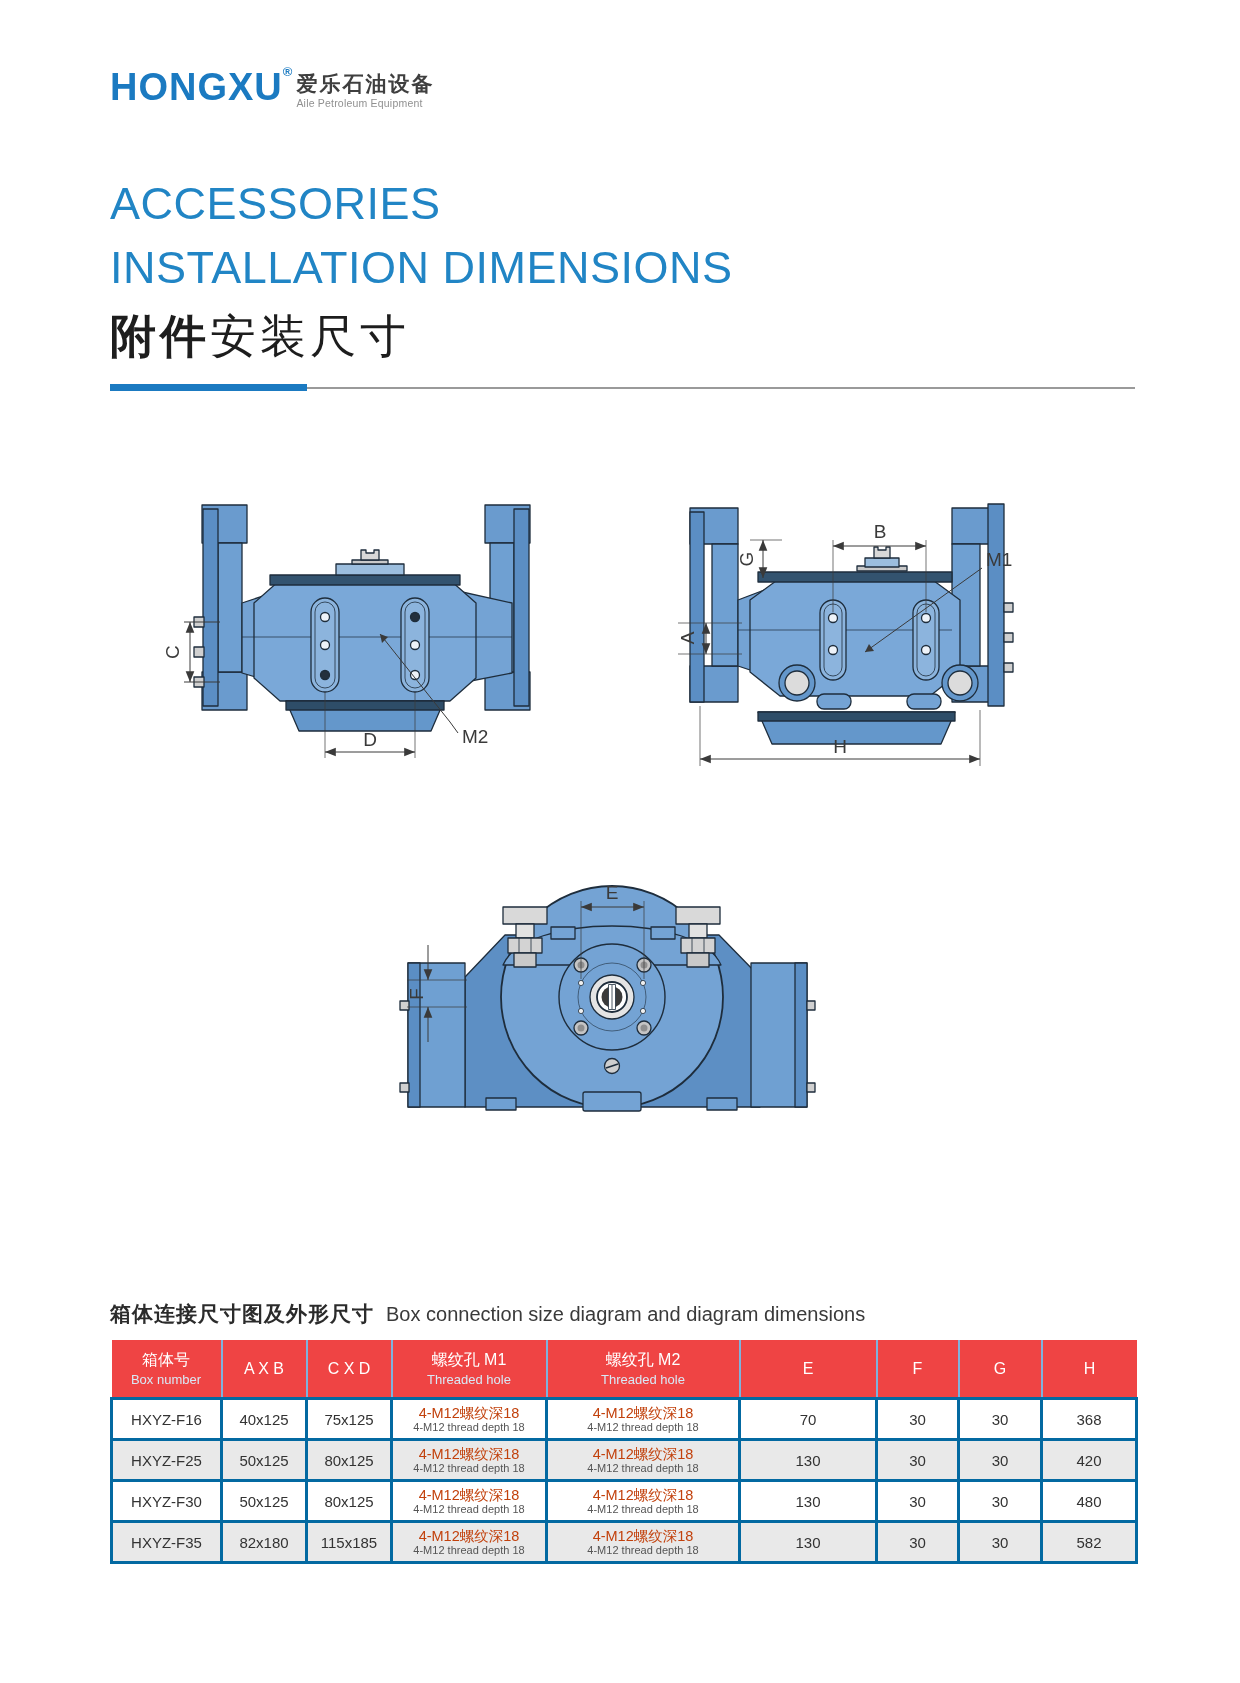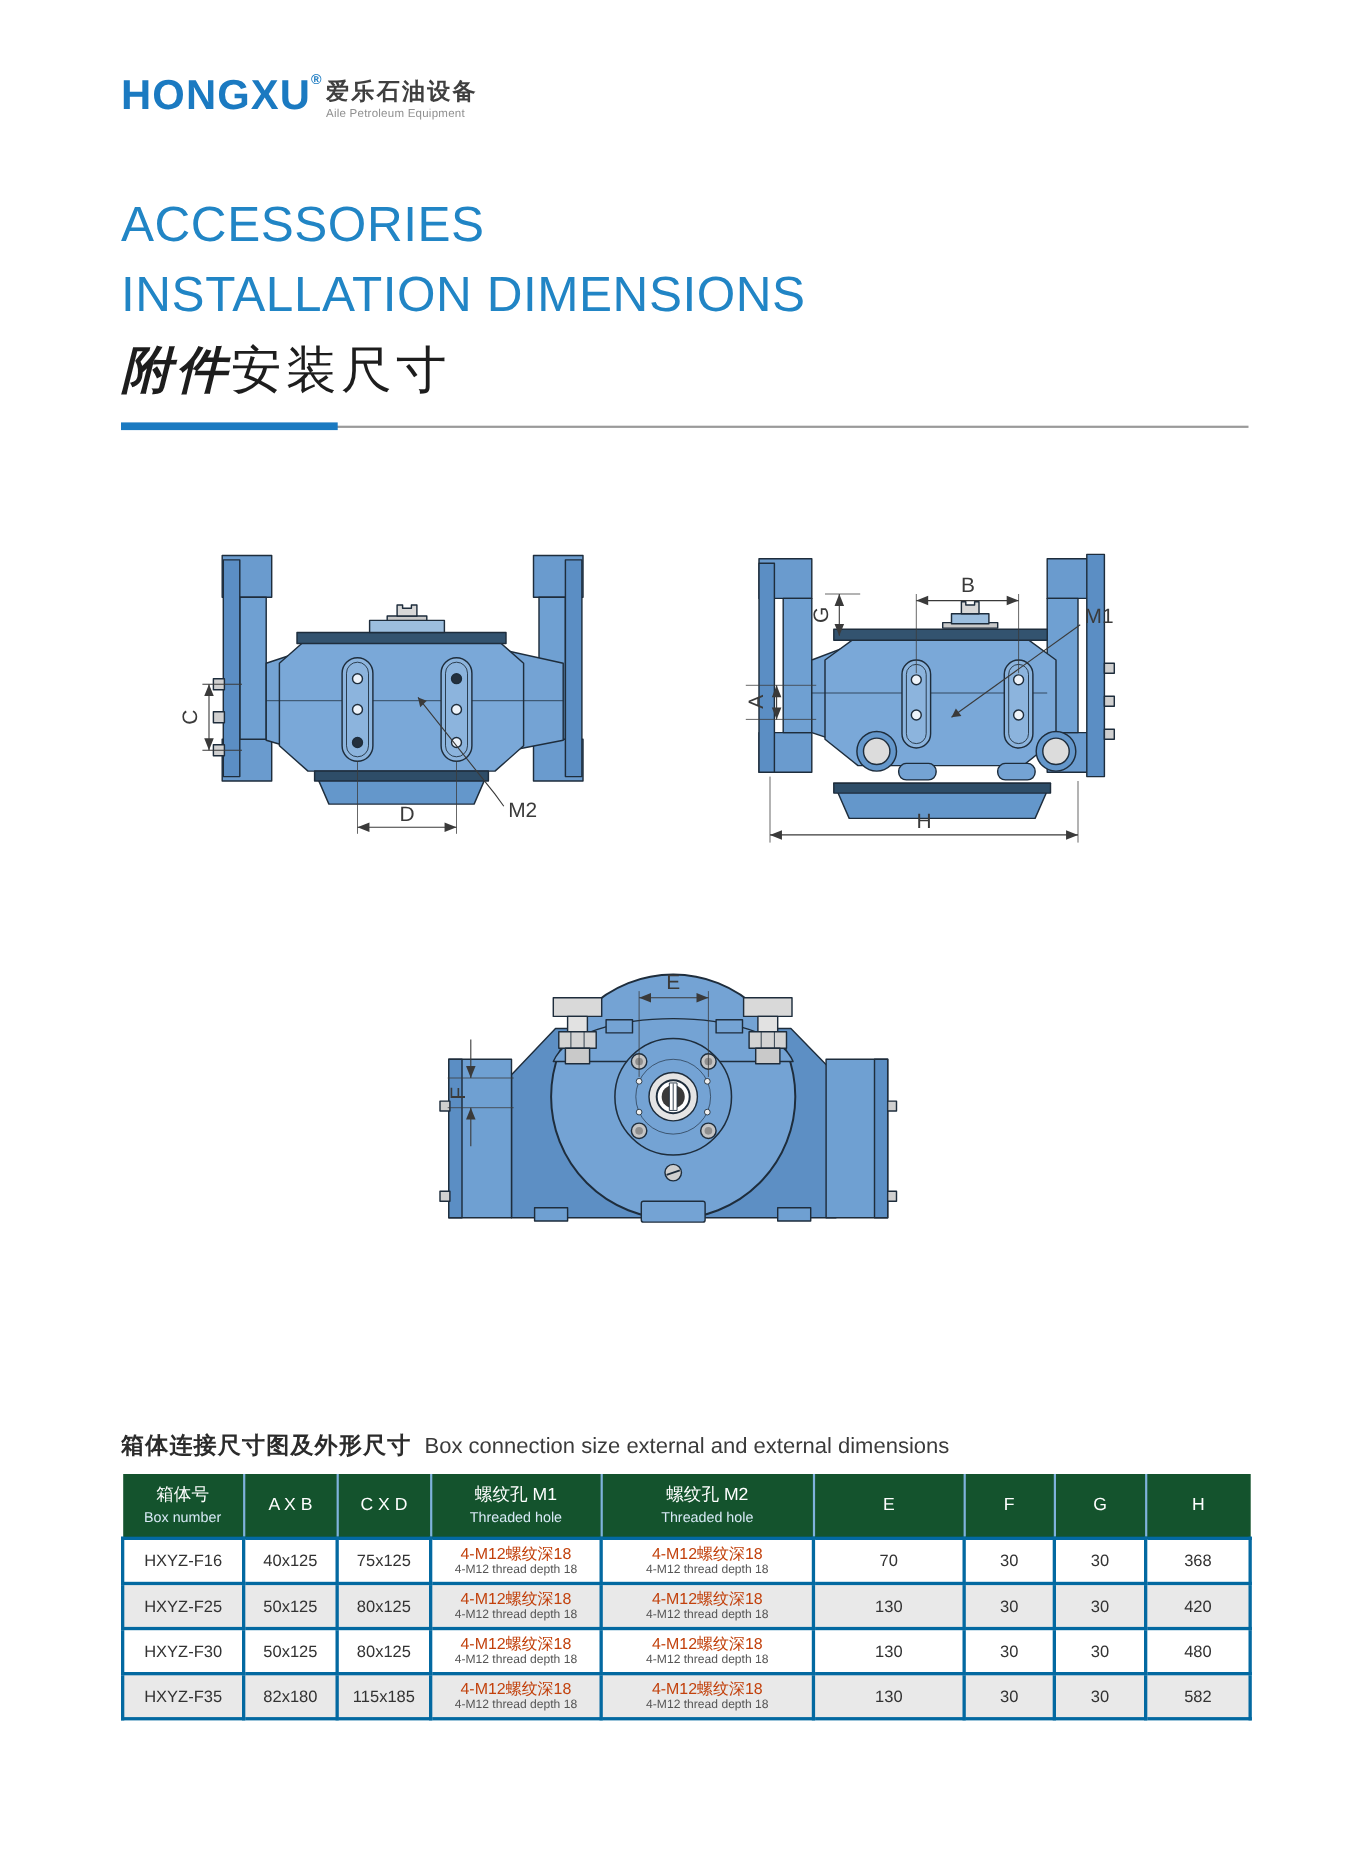--- a/index.html
+++ b/index.html
@@ -15,38 +15,38 @@
   .logo-text{font-size:38px;font-weight:800;color:#1b7ac1;letter-spacing:1px;line-height:1;}
   .logo-reg{font-size:13px;font-weight:700;color:#1b7ac1;vertical-align:top;position:relative;top:-4px;}
   .logo-side{margin-left:4px;padding-top:4px;}
   .logo-cn{font-size:21px;font-weight:700;color:#3f3f3f;letter-spacing:2px;line-height:1.1;}
   .logo-en{font-size:10.5px;color:#909090;letter-spacing:.2px;margin-top:2px;}
 
   
   .title-block{left:110px;top:172px;width:1030px;}
   .title-en{font-size:45px;font-weight:400;color:#2185c5;line-height:1.43;margin:0;letter-spacing:.5px;}
   .title-cn{font-size:46px;margin:8px 0 0 0;color:#1d1d1d;letter-spacing:4px;font-weight:400;line-height:1.2;}
-  .title-cn .cn-bold{font-weight:800;font-style:italic;}
+  .title-cn .cn-bold{font-weight:800;}
   .rule{position:absolute;left:110px;top:384px;width:1025px;height:7px;}
   .rule-line{position:absolute;left:0;top:3px;width:1025px;height:2px;background:#9a9a9a;}
   .rule-accent{position:absolute;left:0;top:0;width:197px;height:7px;background:#1b7ac1;}
 
   
   svg text.dim{font-family:"Liberation Sans","DejaVu Sans",sans-serif;font-size:19px;fill:#3a3a3a;}
   .drawing{overflow:visible;}
 
   
   .caption{left:110px;top:1300px;white-space:nowrap;}
   .caption-cn{font-size:21px;font-weight:800;color:#2b2b2b;letter-spacing:1px;}
   .caption-en{font-size:20px;color:#3a3a3a;margin-left:12px;}
 
   .spec-table-wrap{left:110px;top:1340px;width:1025px;}
   table.spec{border-collapse:collapse;table-layout:fixed;width:1025px;}
   table.spec th{
-    background:#14532d;color:#fff;font-weight:400;height:57px;padding:0;
+    background:#ef4444;color:#fff;font-weight:400;height:57px;padding:0;
     border-left:2px solid #7fb2dc;vertical-align:middle;
   }
   table.spec th:first-child{border-left:none;}
   .th-cn{font-size:16px;line-height:1.25;}
   .th-en{font-size:13px;color:#d8e9f6;margin-top:2px;min-height:4px;}
   table.spec td{
     border:3px solid #0369a1;height:38px;padding:0;text-align:center;
     font-size:15px;color:#333;vertical-align:middle;
   }
   table.spec tr:nth-child(even) td{background:#e9e9e9;}
@@ -293,21 +293,21 @@
     <line x1="52" y1="165" x2="112" y2="165" stroke-width="0.7"></line>
     <line x1="52" y1="192" x2="112" y2="192" stroke-width="0.7"></line>
     <line x1="73" y1="130" x2="73" y2="165" marker-end="url(#dimC)"></line>
     <line x1="73" y1="227" x2="73" y2="192" marker-end="url(#dimC)"></line>
   </g>
   <text class="dim" x="257" y="84" text-anchor="middle">E</text>
   <text class="dim" x="62" y="179" dy="6" text-anchor="middle" transform="rotate(-90 62 179)">F</text>
 </svg>
 
 <div class="abs caption">
-  <span class="caption-cn">箱体连接尺寸图及外形尺寸</span><span class="caption-en">Box connection size external and external dimensions</span>
+  <span class="caption-cn">箱体连接尺寸图及外形尺寸</span><span class="caption-en">Box connection size diagram and diagram dimensions</span>
 </div>
 
 <div class="abs spec-table-wrap">
   <table class="spec">
     <colgroup>
       <col style="width:110px">
         <col style="width:85px">
         <col style="width:85px">
       <col style="width:155px">
         <col style="width:193px">

